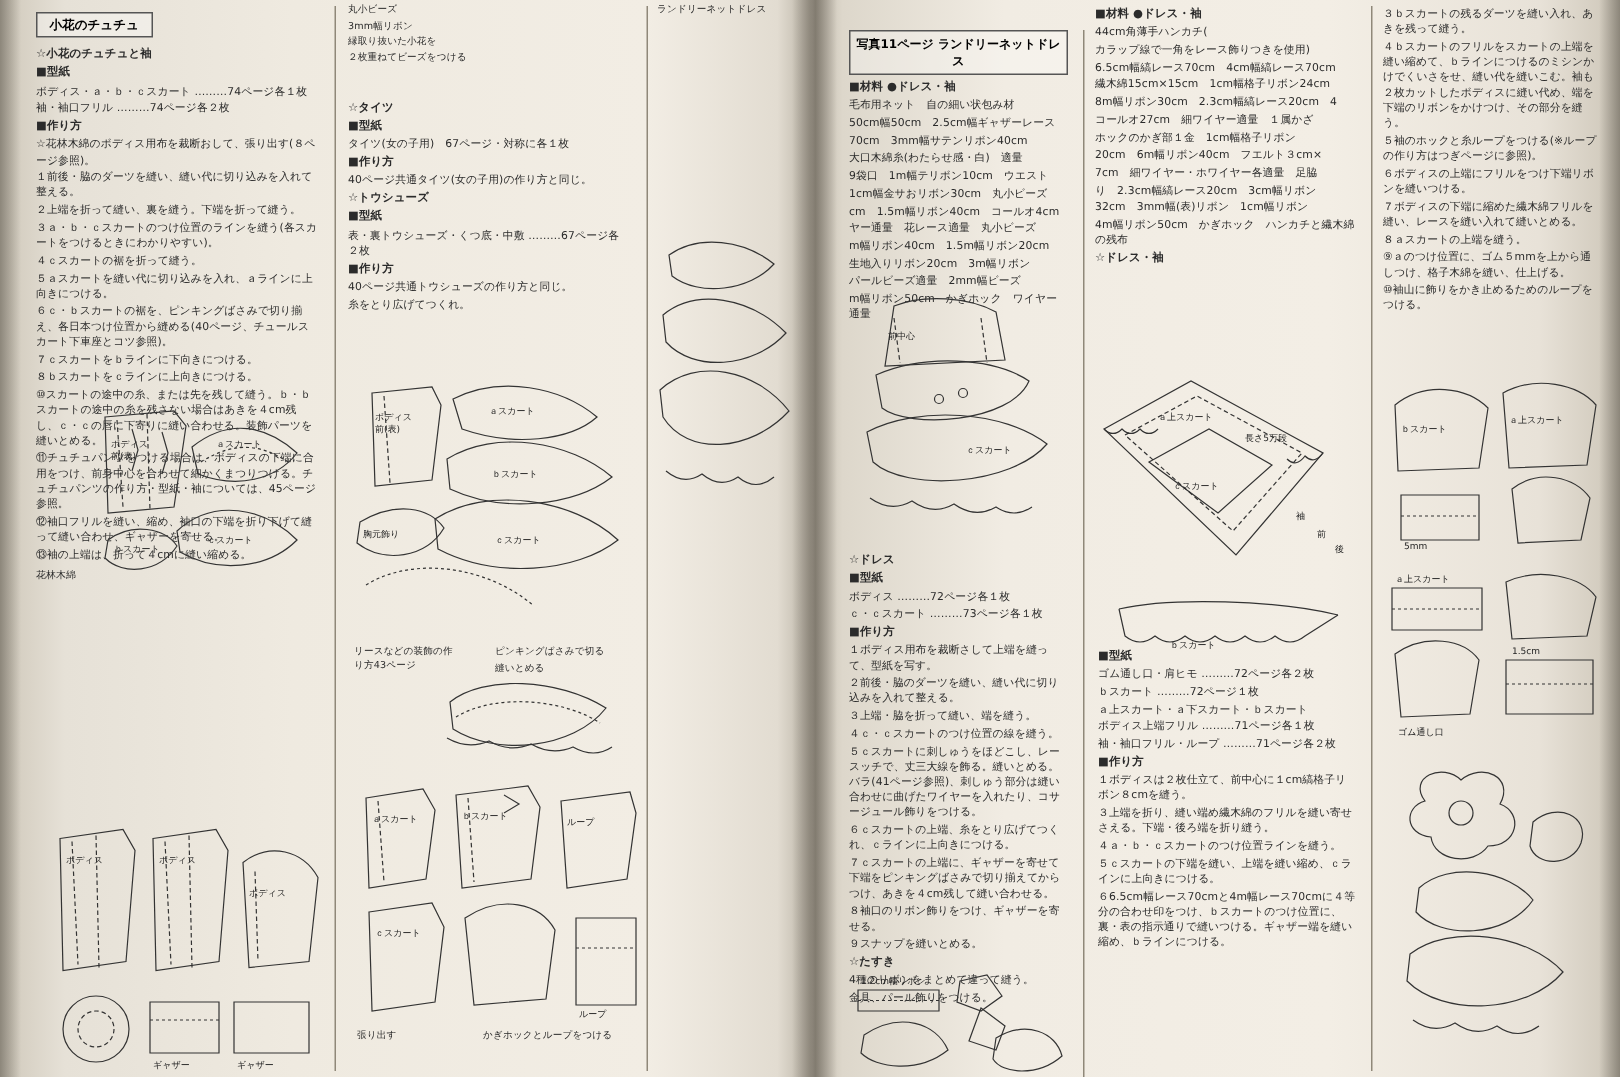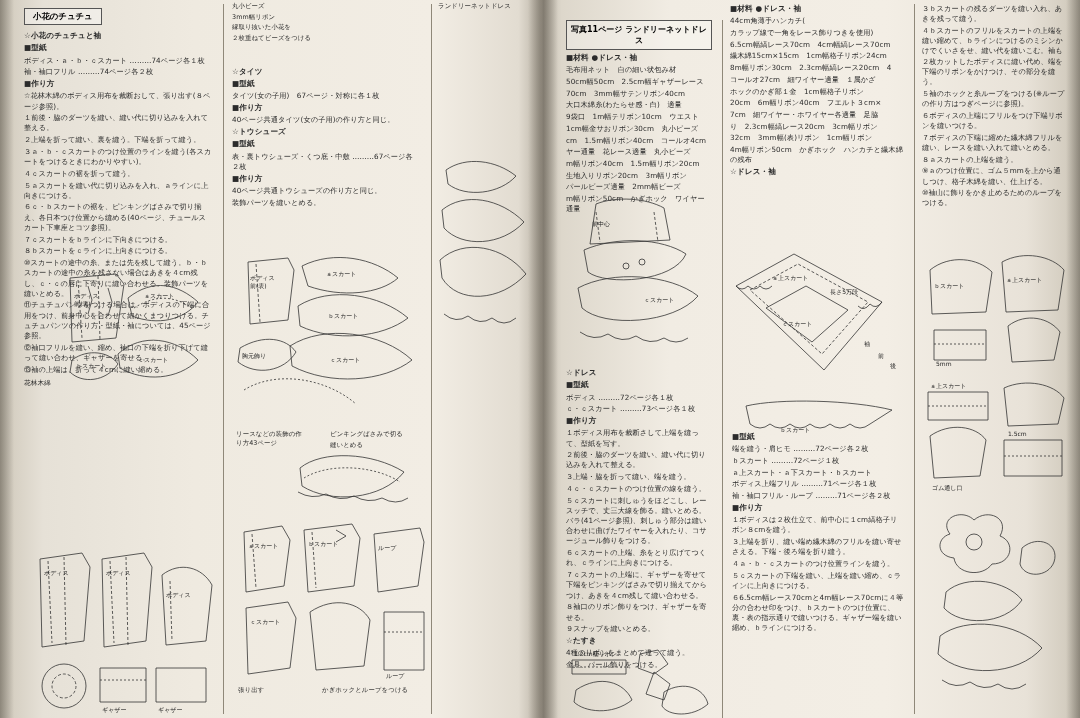--- a/index.html
+++ b/index.html
@@ -155,21 +155,21 @@
         <p class="hd">■型紙</p>
         <p>タイツ(女の子用)　67ページ・対称に各１枚</p>
         <p class="hd">■作り方</p>
         <p>40ページ共通タイツ(女の子用)の作り方と同じ。</p>
         <p></p>
         <p class="hd">☆トウシューズ</p>
         <p class="hd">■型紙</p>
         <p>表・裏トウシューズ・くつ底・中敷 ………67ページ各２枚</p>
         <p class="hd">■作り方</p>
         <p>40ページ共通トウシューズの作り方と同じ。</p>
-        <p>装飾パーツを縫いとめる。</p>
+        <p>糸をとり広げてつくれ。</p>
       </div>
     </div>
 
     <div class="fig" style="left:4px;top:250px;">
       <svg width="196" height="180" viewBox="0 0 196 180">
         <g fill="none" stroke="#333" stroke-width="0.8">
           <path d="M18 12 L58 8 L64 20 L58 70 L20 74 Z"></path>
           <path d="M26 14 L30 72" stroke-dasharray="3,2"></path>
           <path d="M72 16 C104 0 144 8 168 28 C150 44 112 48 78 36 Z"></path>
           <path d="M68 56 C100 36 150 44 178 68 C152 88 104 92 70 76 Z"></path>
@@ -374,21 +374,21 @@
         <g fill="none" stroke="#333" stroke-width="0.8">
           <path d="M6 8 C40 0 112 2 152 12"></path>
           <path d="M6 8 L10 26 q10 8 20 0 q10 8 20 0 q10 8 20 0 q10 8 20 0 q10 8 20 0 q10 8 20 0 L152 12"></path>
         </g>
         <text x="40" y="34" font-size="6" fill="#222">ｂスカート</text>
       </svg>
     </div>
 
     <div class="tx" style="position:absolute;left:8px;top:432px;width:172px;">
       <p class="hd">■型紙</p>
-      <p>端を縫う・肩ヒモ ………72ページ各２枚</p>
+      <p>ゴム通し口・肩ヒモ ………72ページ各２枚</p>
       <p>ｂスカート ………72ページ１枚</p>
       <p>ａ上スカート・ａ下スカート・ｂスカート</p>
       <p>ボディス上端フリル ………71ページ各１枚</p>
       <p>袖・袖口フリル・ループ ………71ページ各２枚</p>
       <p class="hd">■作り方</p>
       <p>１ボディスは２枚仕立て、前中心に１cm縞格子リボン８cmを縫う。</p>
       <p>３上端を折り、縫い端め繊木綿のフリルを縫い寄せさえる。下端・後ろ端を折り縫う。</p>
       <p>４ａ・ｂ・ｃスカートのつけ位置ラインを縫う。</p>
       <p>５ｃスカートの下端を縫い、上端を縫い縮め、ｃラインに上向きにつける。</p>
       <p>６6.5cm幅レース70cmと4m幅レース70cmに４等分の合わせ印をつけ、ｂスカートのつけ位置に、裏・表の指示通りで縫いつける。ギャザー端を縫い縮め、ｂラインにつける。</p>

